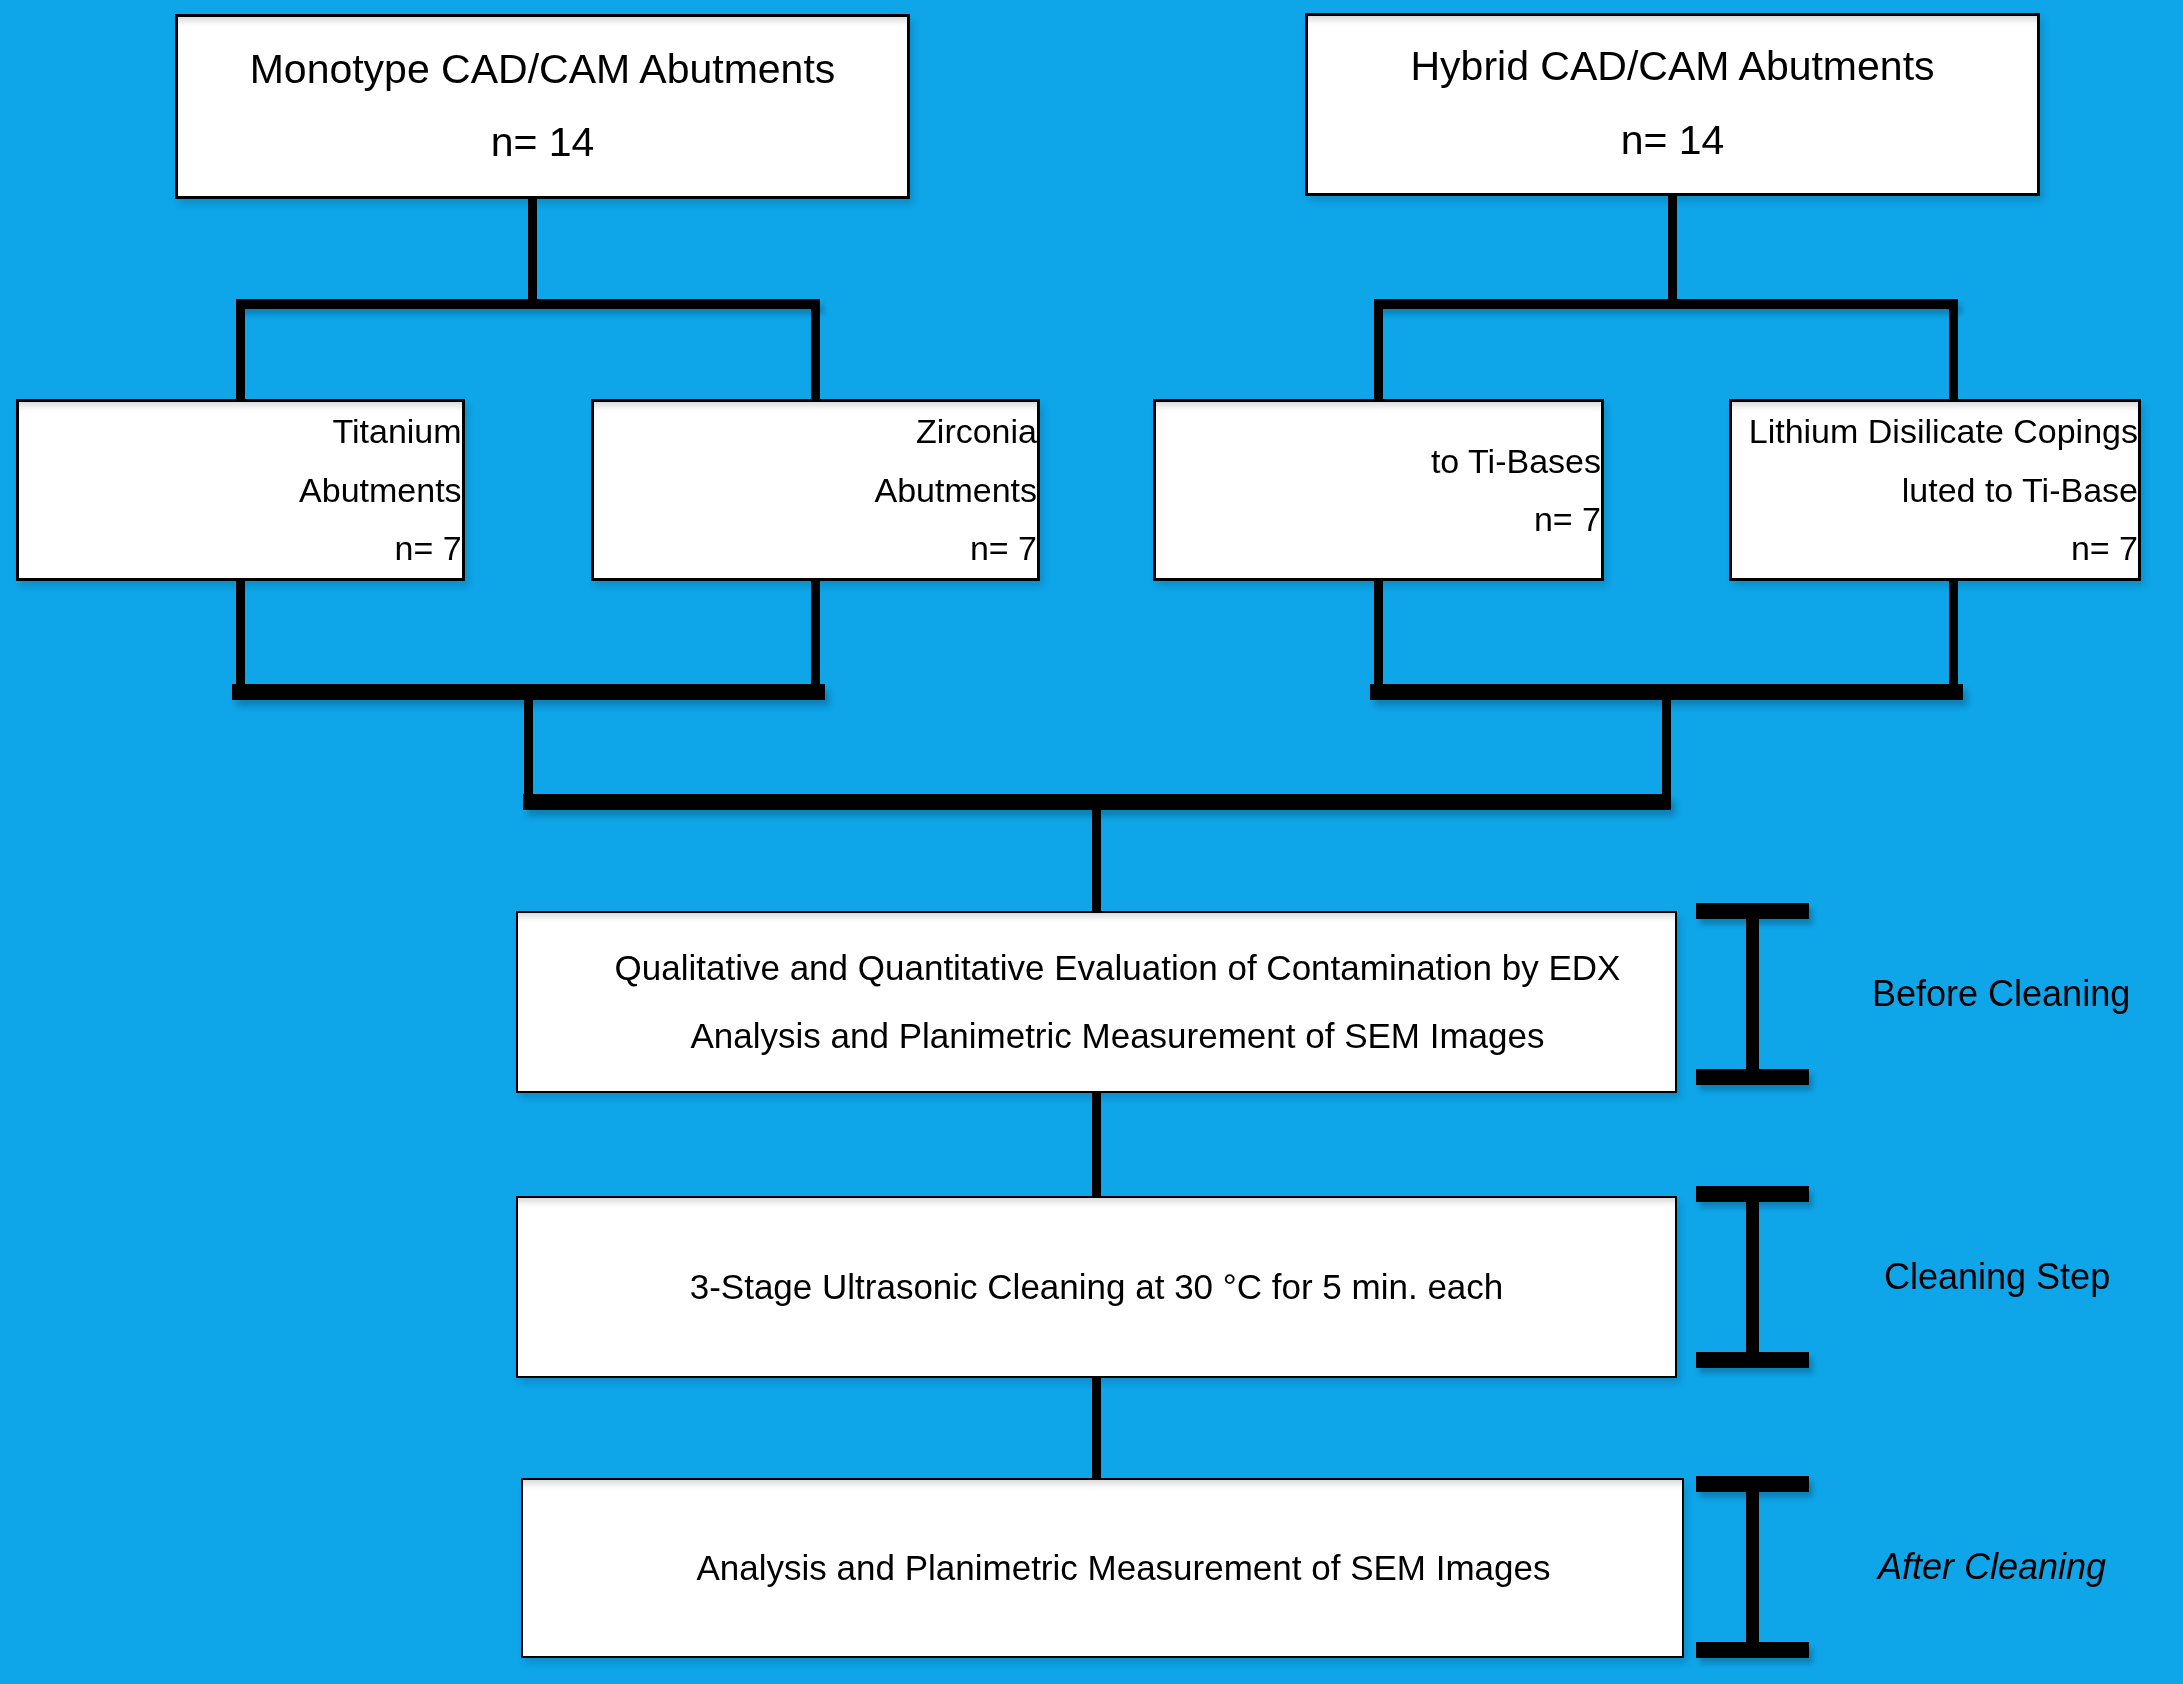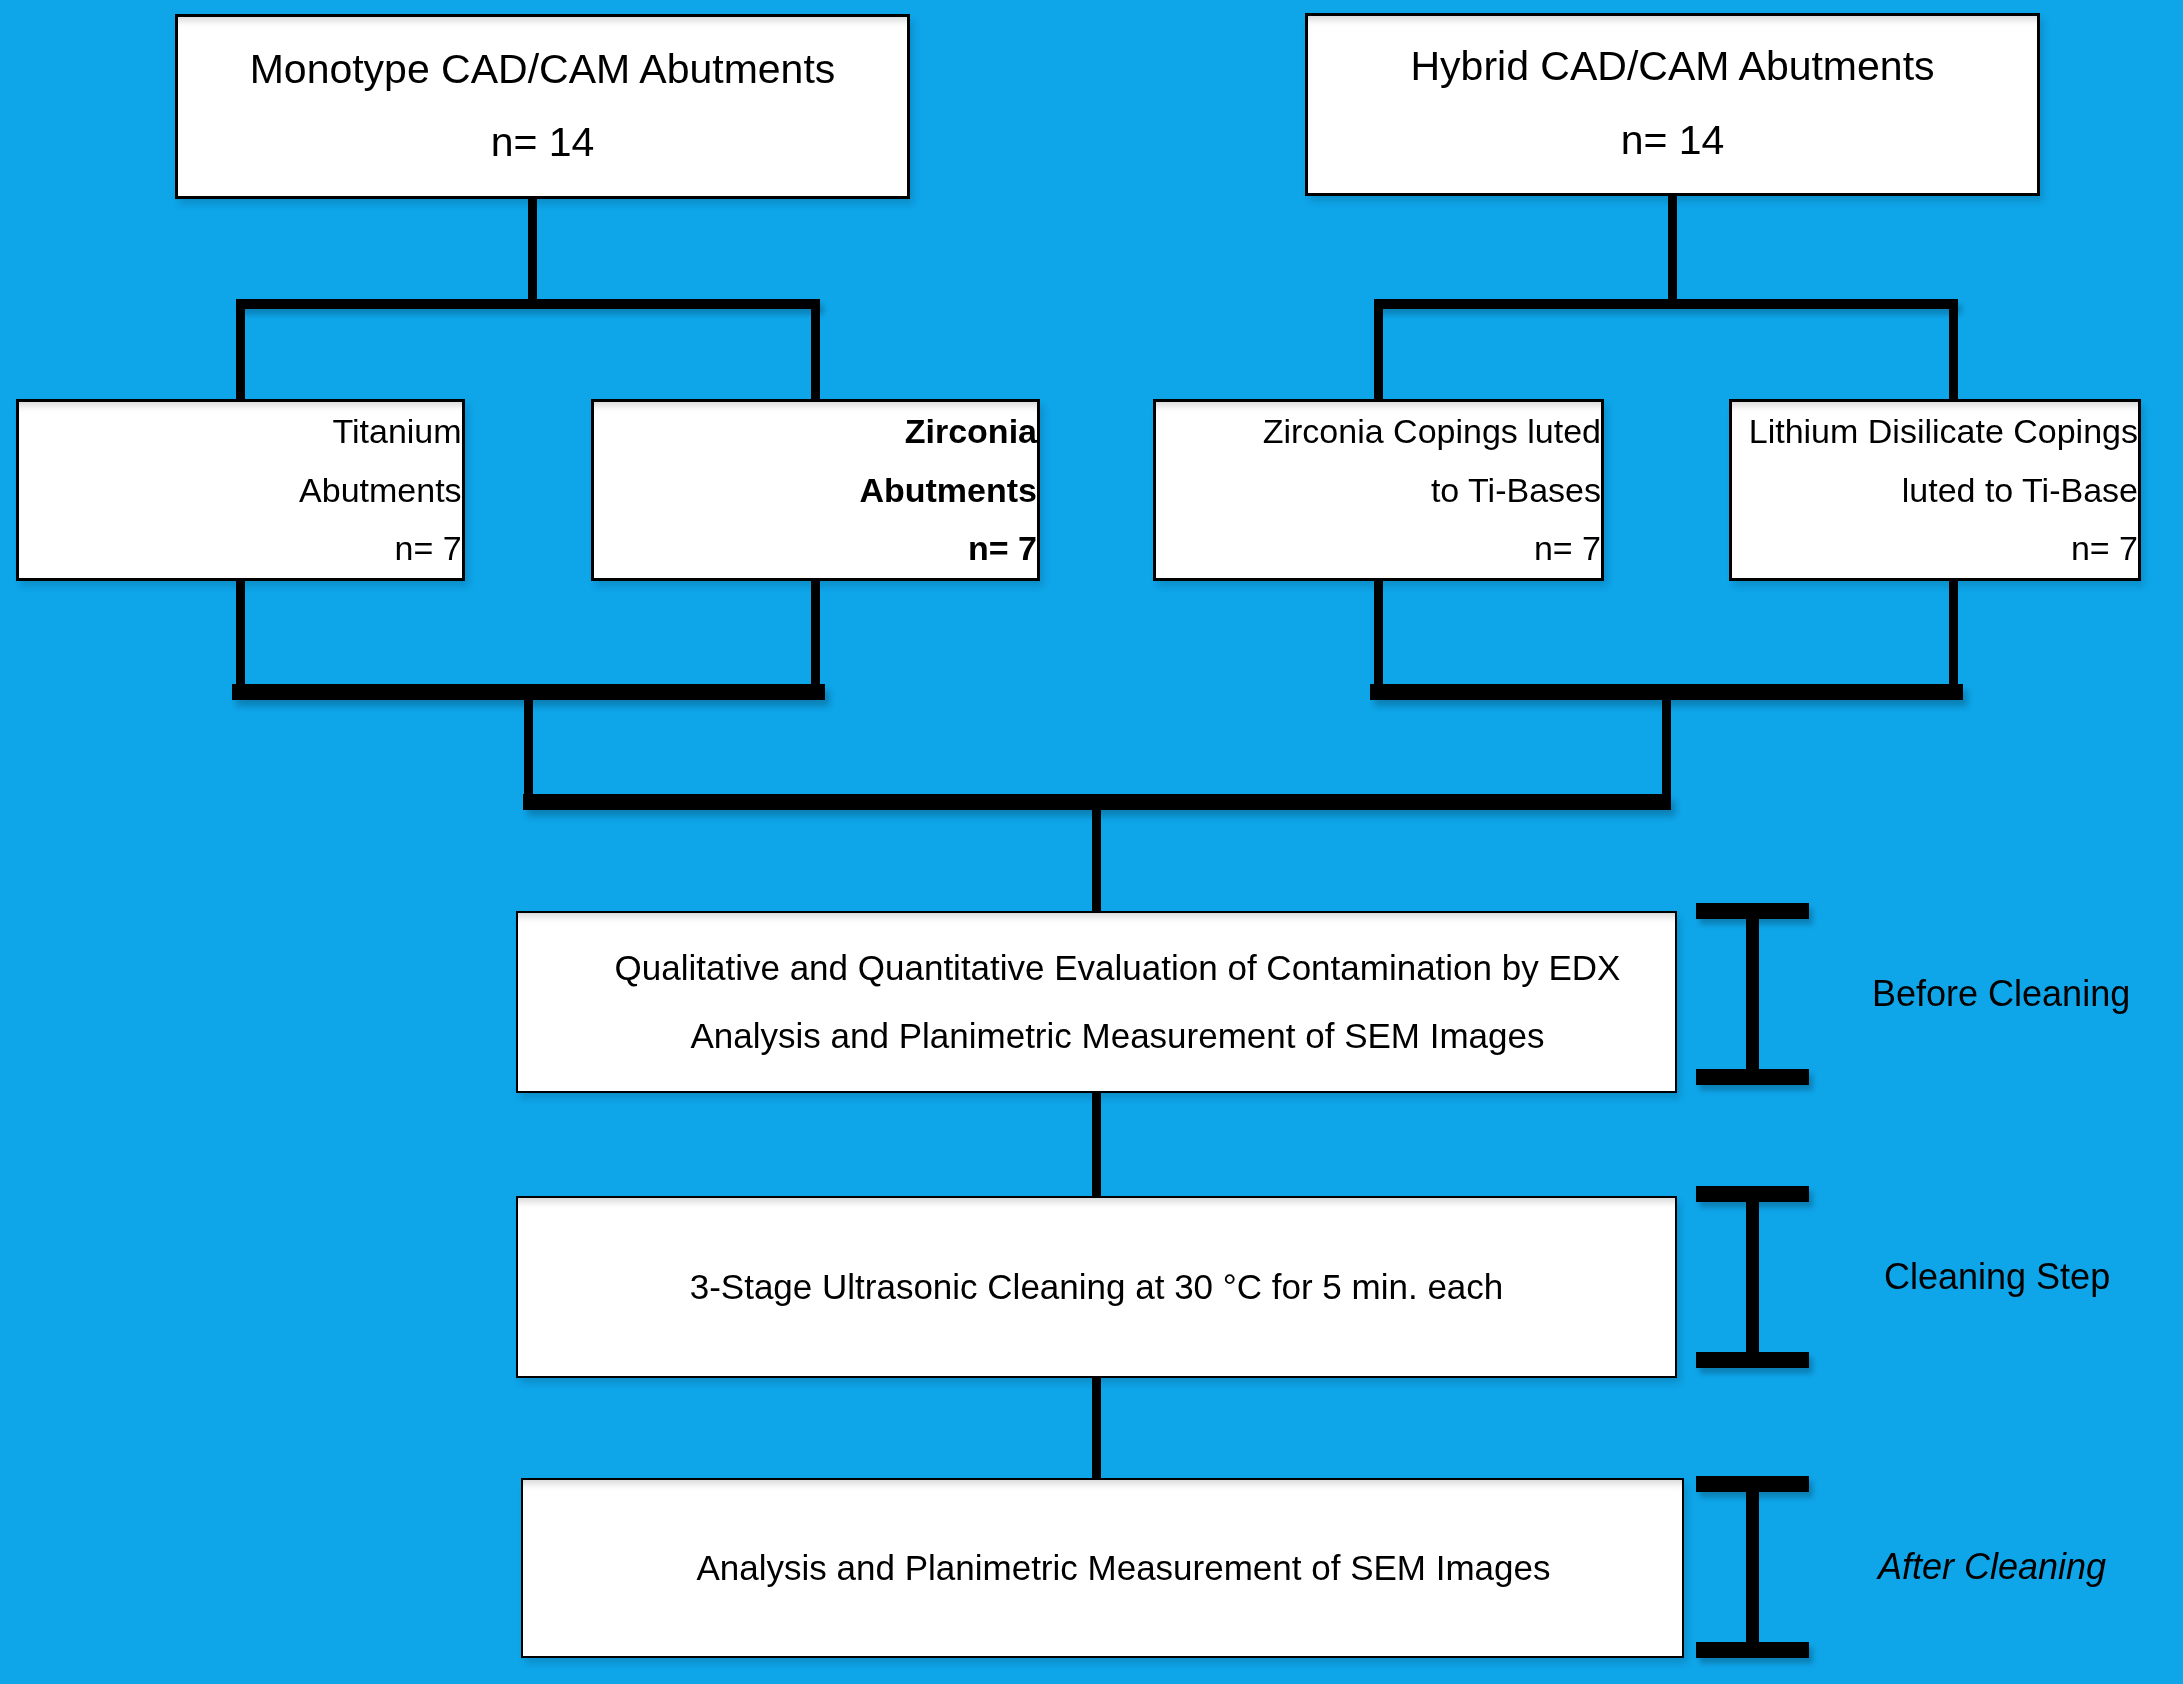--- a/index.html
+++ b/index.html
@@ -80,28 +80,27 @@
   <div class="hline" style="left:1374px;top:299px;width:584px;"></div>
   <div class="vline" style="left:1374px;top:299px;height:103px;"></div>
   <div class="vline" style="left:1949px;top:299px;height:103px;"></div>
 
   <div class="fbox box-mid" style="left:15.6px;top:399px;width:449px;height:182px;">
     <span class="ln">Titanium</span>
     <span class="ln">Abutments</span>
     <span class="ln">n= 7</span>
   </div>
 
-  <div class="fbox box-mid" style="left:591px;top:399px;width:449px;height:182px;font-weight:bold;">
+  <div class="fbox box-mid" style="left:591px;top:399px;width:449px;height:182px;">
     <span class="ln">Zirconia</span>
     <span class="ln">Abutments</span>
     <span class="ln">n= 7</span>
   </div>
 
   <div class="fbox box-mid" style="left:1153px;top:399px;width:451px;height:182px;">
-    <span class="ln">Zirconia Copings luted</span>
     <span class="ln">to Ti-Bases</span>
     <span class="ln">n= 7</span>
   </div>
 
   <div class="fbox box-mid" style="left:1729px;top:399px;width:412px;height:182px;">
     <span class="ln">Lithium Disilicate Copings</span>
     <span class="ln">luted to Ti-Base</span>
     <span class="ln">n= 7</span>
   </div>
 

